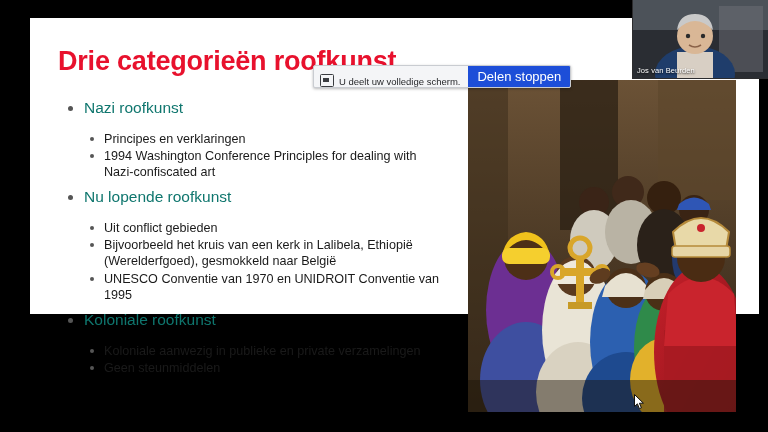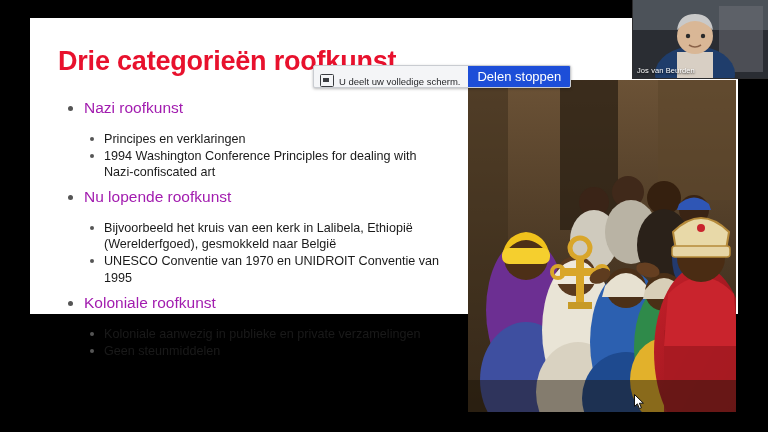--- a/index.html
+++ b/index.html
@@ -20,20 +20,21 @@
     background: #000000;
   }
   
   #slide {
     position: absolute;
     left: 30px;
     top: 18px;
     width: 708px;
     height: 296px;
     background: #ffffff;
+    padding-left: 21px;
   }
   #slide-title {
     position: absolute;
     left: 28px;
     top: 28px;
     font-size: 27px;
     font-weight: bold;
     color: #e8112d;
     letter-spacing: -0.2px;
     white-space: nowrap;
@@ -43,21 +44,21 @@
     position: absolute;
     left: 28px;
     top: 80px;
     width: 390px;
   }
   .l1 {
     position: relative;
     margin: 0 0 2px 0;
     padding-left: 26px;
     font-size: 15.5px;
-    color: #a21caf;
+    color: #0f766e;
     line-height: 1.35;
   }
   .l1::before {
     content: "";
     position: absolute;
     left: 10px;
     top: 8px;
     width: 5px;
     height: 5px;
     border-radius: 50%;
@@ -187,20 +188,21 @@
         <p class="l1">Nazi roofkunst</p>
         <div class="l2wrap">
           <p class="l2">Principes en verklaringen</p>
           <p class="l2">1994 Washington Conference Principles for dealing with Nazi-confiscated art</p>
         </div>
       </div>
 
       <div class="bullet-group">
         <p class="l1">Nu lopende roofkunst</p>
         <div class="l2wrap">
+          <p class="l2">Uit conflict gebieden</p>
           <p class="l2">Bijvoorbeeld het kruis van een kerk in Lalibela, Ethiopië (Werelderfgoed), gesmokkeld naar België</p>
           <p class="l2">UNESCO Conventie van 1970 en UNIDROIT Conventie van 1995</p>
         </div>
       </div>
 
       <div class="bullet-group">
         <p class="l1">Koloniale roofkunst</p>
         <div class="l2wrap">
           <p class="l2">Koloniale aanwezig in publieke en private verzamelingen</p>
           <p class="l2">Geen steunmiddelen</p>

